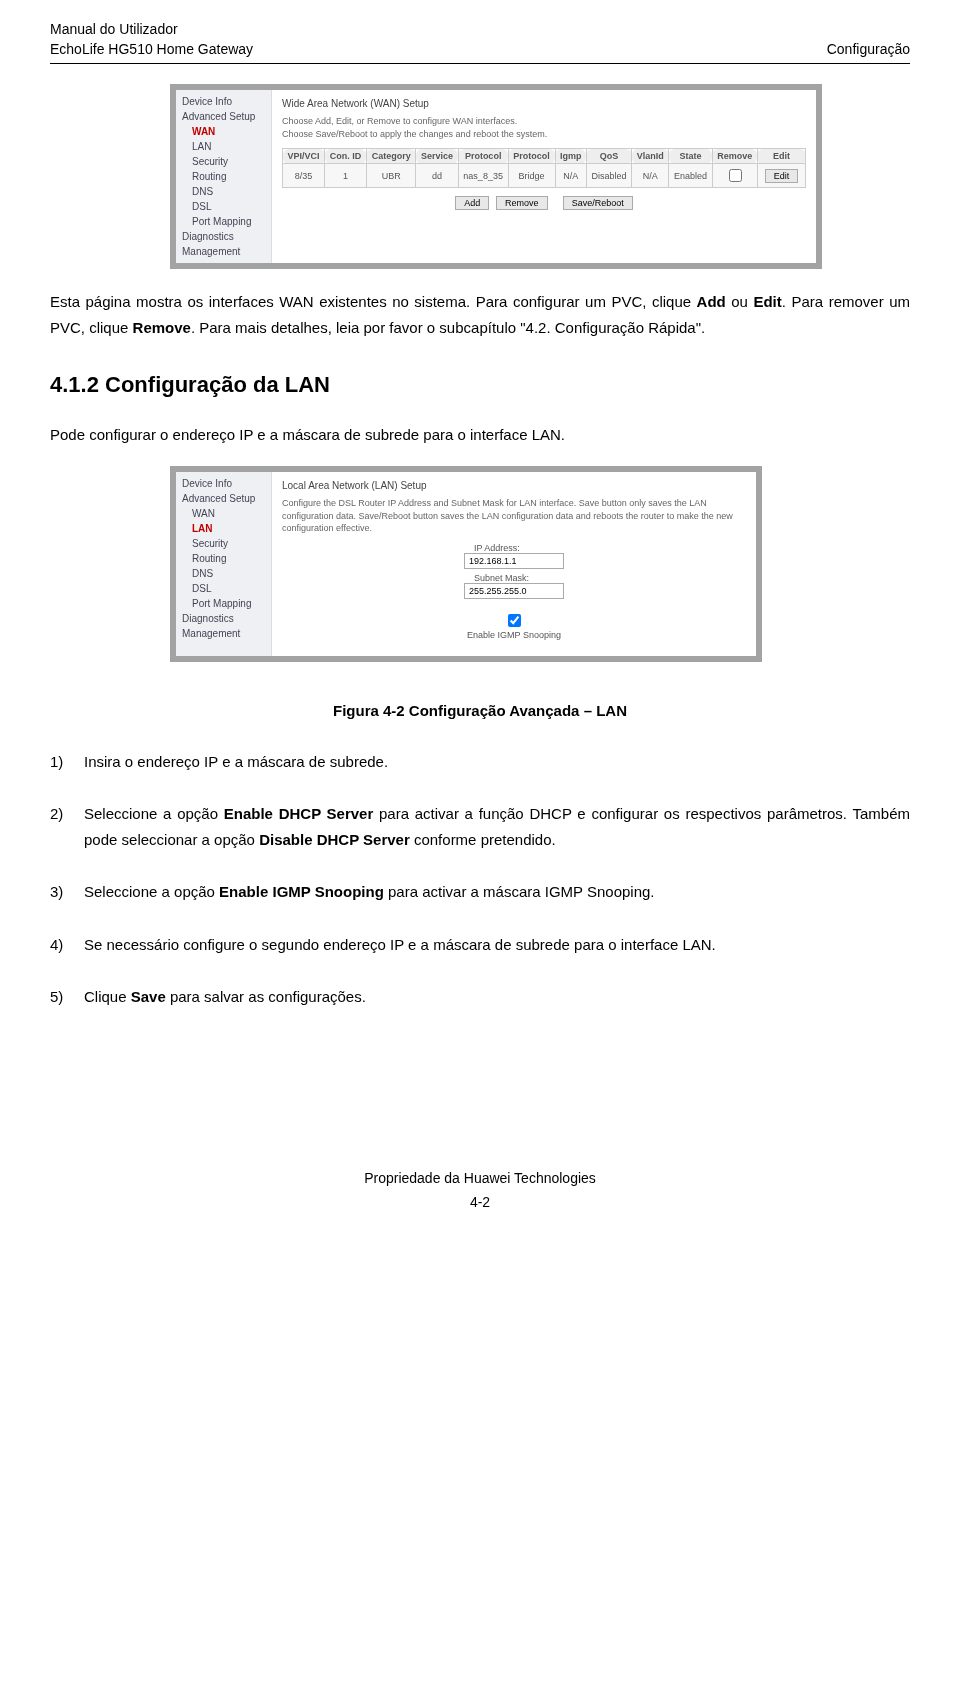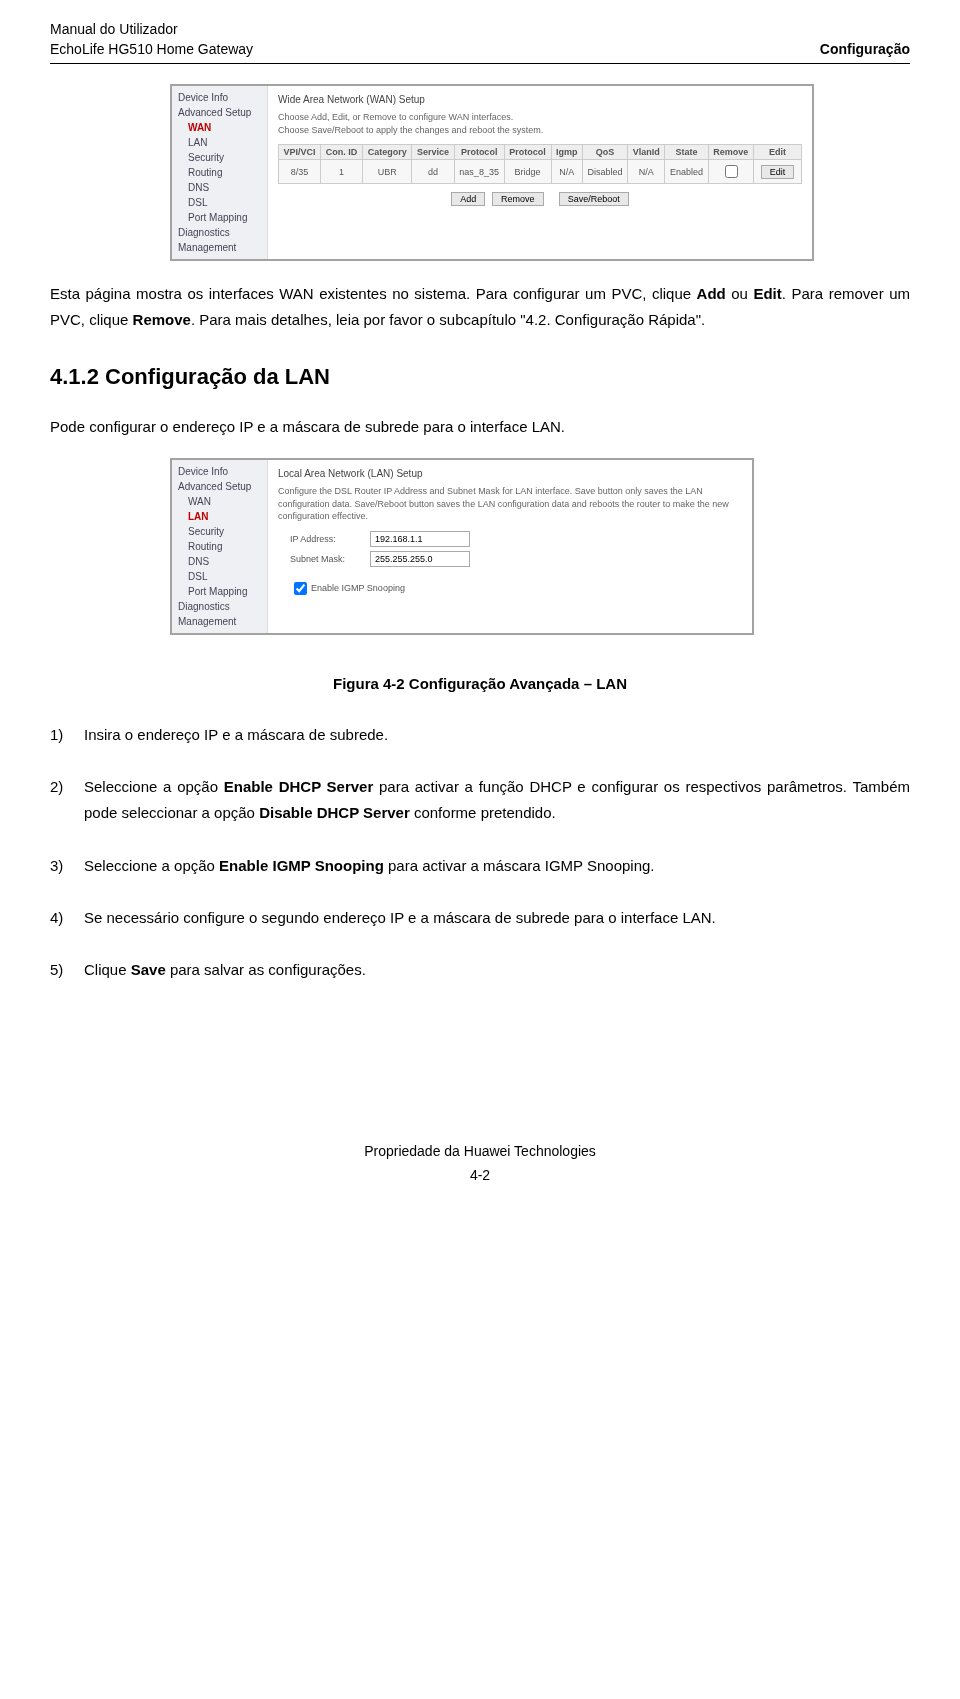--- a/index.html
+++ b/index.html
@@ -13,33 +13,33 @@
   .page {
     padding: 20px 50px 30px 50px;
   }
   .header-row {
     display: flex;
     justify-content: space-between;
     font-size: 14px;
     line-height: 1.4;
   }
   .header-left { text-align: left; }
-  .header-right { text-align: center; font-weight: bold; align-self: flex-end;}
+  .header-right { text-align: center; font-weight: normal; align-self: flex-end;}
   .hr-line {
     border: none;
     border-top: 1.5px solid #000;
     margin: 4px 0 20px 0;
   }
   .screenshot {
     margin: 0 0 20px 120px;
     width: 640px;
   }
   .router-ui {
     display: flex;
-    border: 2px solid #a3a3a3;
+    border: 6px solid #a3a3a3;
     font-size: 10px;
     color: #555;
     background: #3b82f6;
     width: 640px;
   }
   .sidebar {
     width: 95px;
     background: #eef0f3;
     border-right: 1px solid #ddd;
     padding: 4px 0;
@@ -63,31 +63,31 @@
     font-size: 9px;
     color: #555;
     width: 100%;
   }
   table.wan-table th, table.wan-table td {
     border: 1px solid #ccc;
     padding: 2px 4px;
     text-align: center;
     background: #f7f7f7;
   }
-  table.wan-table th { background: #eee; }
+  table.wan-table th { background: #eee; border-radius: 6px; }
   .btn-row { text-align: center; margin-top: 8px; }
   .mini-btn {
     font-size: 9px;
     padding: 1px 8px;
     background: #e8e8e8;
     border: 1px solid #aaa;
     margin: 0 2px;
     cursor: pointer;
   }
-  .field-row { display: flex; align-items: center; margin: 4px 12px; font-size: 9px; }
+  .field-row { display: flex; align-items: center; margin: 4px 4px; font-size: 9px; flex-direction: column; }
   .field-label { width: 80px; color: #555; }
   .field-input {
     font-size: 9px; padding: 2px 4px; border: 1px solid #aaa; width: 90px; background: #fff;
   }
   .chk { margin-right: 4px; }
 
   .figure-caption {
     text-align: center;
     font-size: 15px;
     font-weight: bold;

